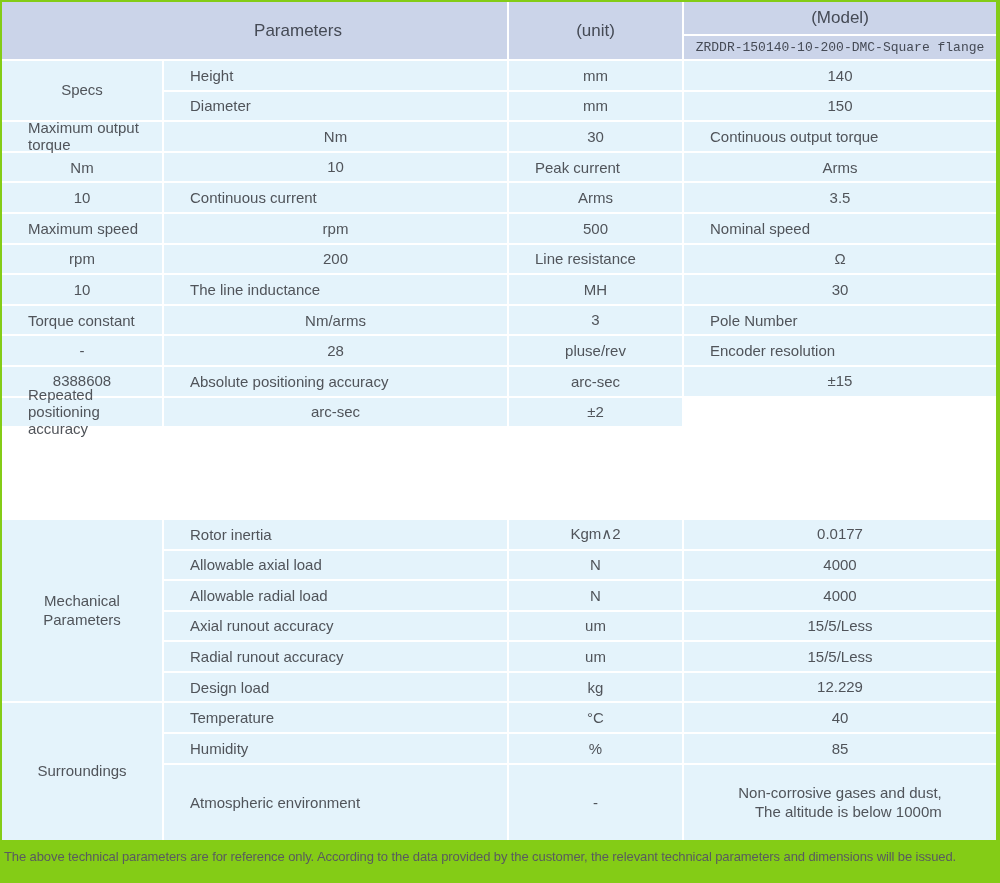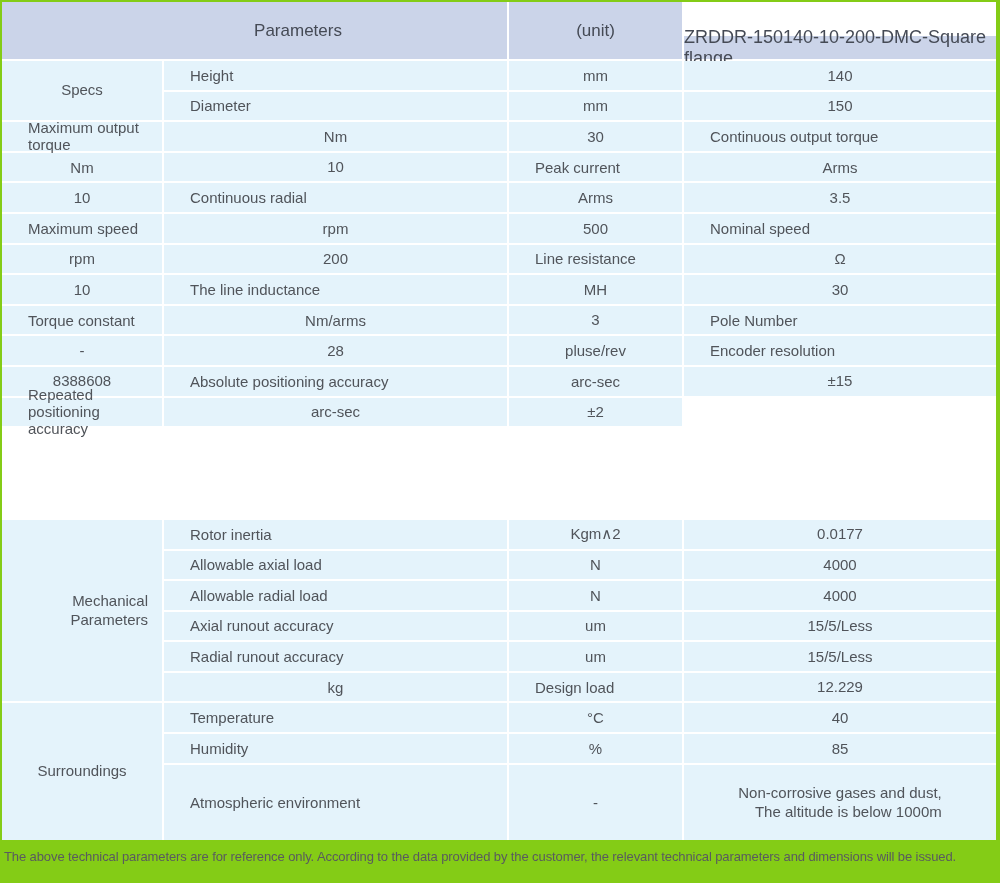--- a/index.html
+++ b/index.html
@@ -47,41 +47,42 @@
   .th-params {
     grid-column: 1;
     grid-row: 1 / span 2;
     padding-left: 87px; 
   }
   .th-unit   { grid-column: 2; grid-row: 1 / span 2; }
   .th-model  { grid-column: 3; grid-row: 1; }
   .th-model-value {
     grid-column: 3; grid-row: 2;
     display: flex; align-items: center; justify-content: center;
-    font-size: 18px;
+    font-size: 13px;
     color: #454a55;
+    font-family: Liberation Mono, monospace;
   }
   
   .section {
     display: grid;
     grid-template-columns: 160px 343px 173px 1fr;
     gap: 2px;
   }
   .sec-specs       { grid-template-rows: repeat(2, 28.6px); }
   .sec-electrical  { grid-template-rows: repeat(13, 28.6px); }
   .sec-mechanical  { grid-template-rows: repeat(6, 28.6px); }
   .sec-surround    { grid-template-rows: 28.6px 28.6px 75px; }
   .section > div { background: var(--cell_bg); }
   .group-cell {
     grid-column: 1;
     grid-row: 1 / -1;
     display: flex;
     align-items: center;
     justify-content: center;
-    text-align: right;
+    text-align: center;
     font-size: 15px;
     line-height: 1.25;
     padding: 0 14px;
   }
   .cell {
     display: flex;
     align-items: center;
     font-size: 15px;
   }
   .cell.name  { justify-content: flex-start; padding-left: 26px; }
@@ -104,20 +105,21 @@
 </style>
 </head>
 <body>
 
 <div class="page">
   <div class="table-wrap">
 
     <div class="thead">
       <div class="th th-params">Parameters</div>
       <div class="th th-unit">(unit)</div>
+      <div class="th th-model">(Model)</div>
       <div class="th-model-value">ZRDDR-150140-10-200-DMC-Square flange</div>
     </div>
 
     <div class="section sec-specs">
       <div class="group-cell">Specs</div>
       <div class="cell name">Height</div>
       <div class="cell unit">mm</div>
       <div class="cell value">140</div>
       <div class="cell name">Diameter</div>
       <div class="cell unit">mm</div>
@@ -127,21 +129,21 @@
     <div class="section sec-electrical">
       <div class="cell name">Maximum output torque</div>
       <div class="cell unit">Nm</div>
       <div class="cell value">30</div>
       <div class="cell name">Continuous output torque</div>
       <div class="cell unit">Nm</div>
       <div class="cell value">10</div>
       <div class="cell name">Peak current</div>
       <div class="cell unit">Arms</div>
       <div class="cell value">10</div>
-      <div class="cell name">Continuous radial</div>
+      <div class="cell name">Continuous current</div>
       <div class="cell unit">Arms</div>
       <div class="cell value">3.5</div>
       <div class="cell name">Maximum speed</div>
       <div class="cell unit">rpm</div>
       <div class="cell value">500</div>
       <div class="cell name">Nominal speed</div>
       <div class="cell unit">rpm</div>
       <div class="cell value">200</div>
       <div class="cell name">Line resistance</div>
       <div class="cell unit">Ω</div>
@@ -176,22 +178,22 @@
       <div class="cell value">4000</div>
       <div class="cell name">Allowable radial load</div>
       <div class="cell unit">N</div>
       <div class="cell value">4000</div>
       <div class="cell name">Axial runout accuracy</div>
       <div class="cell unit">um</div>
       <div class="cell value">15/5/Less</div>
       <div class="cell name">Radial runout accuracy</div>
       <div class="cell unit">um</div>
       <div class="cell value">15/5/Less</div>
+      <div class="cell name">Design load</div>
       <div class="cell unit">kg</div>
-      <div class="cell name">Design load</div>
       <div class="cell value">12.229</div>
     </div>
 
     <div class="section sec-surround">
       <div class="group-cell">Surroundings</div>
       <div class="cell name">Temperature</div>
       <div class="cell unit">°C</div>
       <div class="cell value">40</div>
       <div class="cell name">Humidity</div>
       <div class="cell unit">%</div>

